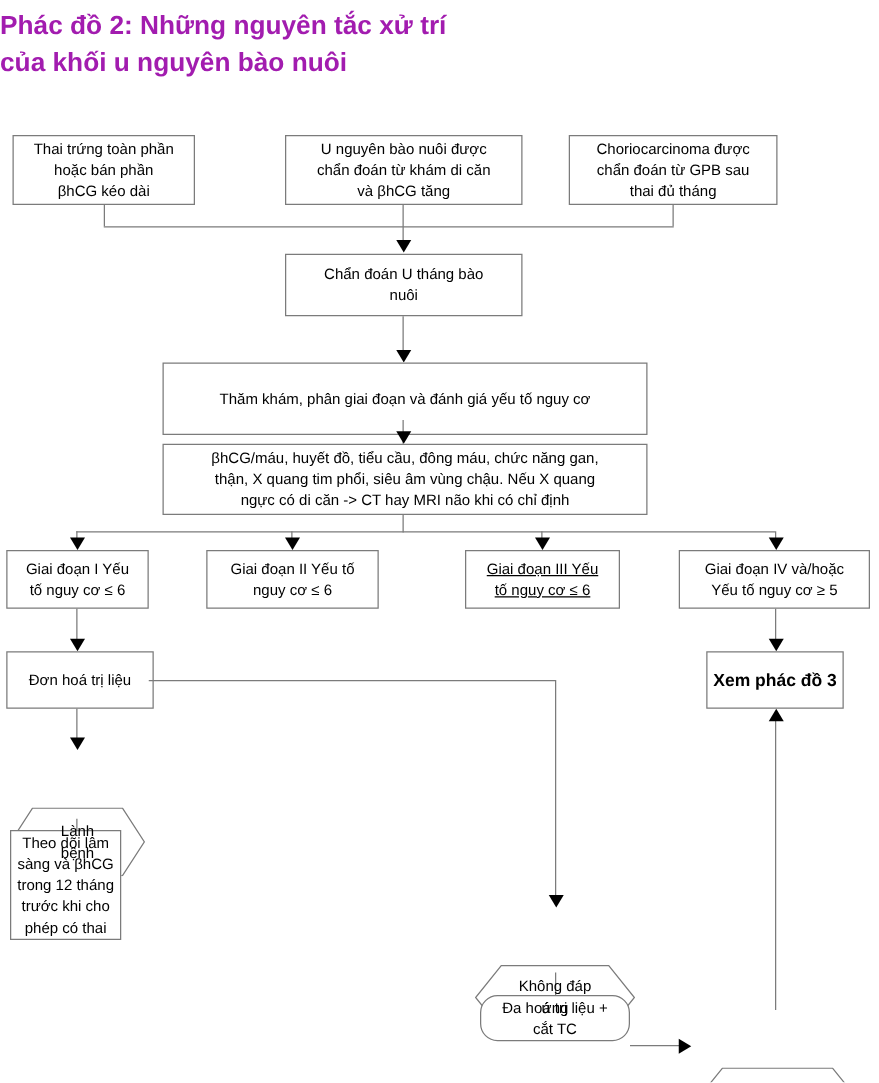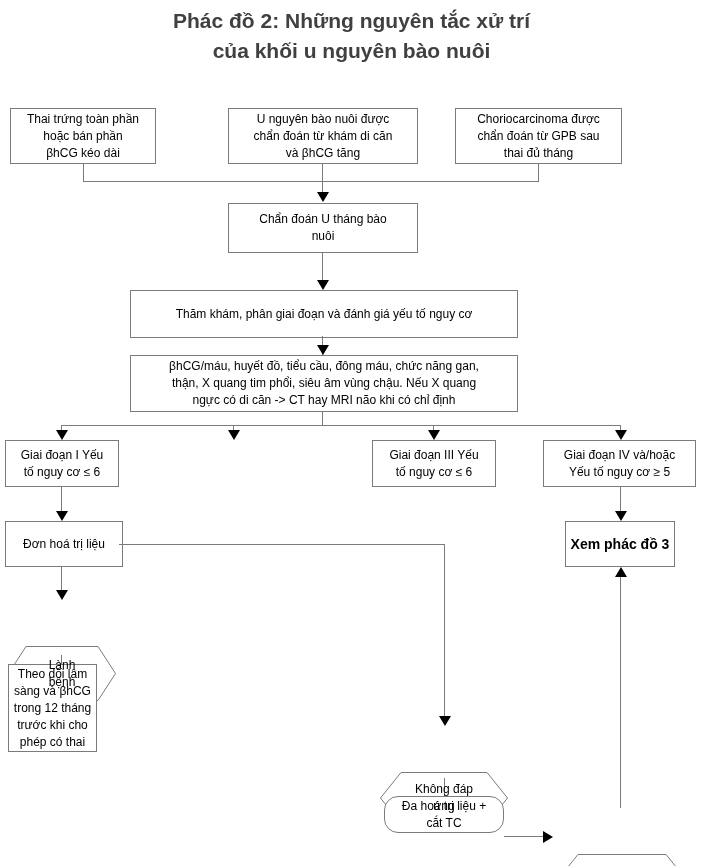--- a/index.html
+++ b/index.html
@@ -13,25 +13,24 @@
     height: 866px;
     background: #ffffff;
     font-family: "Liberation Sans", sans-serif;
     overflow: hidden;
   }
   #title {
     position: absolute;
     left: 0;
     top: 6px;
     width: 703px;
-    text-align: center;
     font-size: 21px;
     font-weight: bold;
     line-height: 30px;
-    color: #404040;
+    color: #a21caf;
     white-space: pre-line;
   }
   .node {
     position: absolute;
     box-sizing: border-box;
     display: flex;
     align-items: center;
     justify-content: center;
     text-align: center;
     color: #000000;
@@ -122,21 +121,21 @@
   <div class="arrow down" style="left:317px; top:192px;"></div>
 
   <div class="node box" style="left:228px; top:203px; width:190px; height:50px;">
     <span>Chẩn đoán U tháng bào
 nuôi</span>
   </div>
 
   <div class="edge v" style="left:322px; top:253px; height:33px;"></div>
   <div class="arrow down" style="left:317px; top:280px;"></div>
 
-  <div class="node box" style="left:130px; top:290px; width:388px; height:48px;text-align:right;">
+  <div class="node box" style="left:130px; top:290px; width:388px; height:58px;text-align:right;">
     <span>Thăm khám, phân giai đoạn và đánh giá yếu tố nguy cơ</span>
   </div>
 
   <div class="edge v" style="left:322px; top:336px; height:22px;"></div>
   <div class="arrow down" style="left:317px; top:345px;"></div>
 
   <div class="node box" style="left:130px; top:355px; width:388px; height:57px;align-items:center;">
     <span>βhCG/máu, huyết đồ, tiểu cầu, đông máu, chức năng gan,
 thận, X quang tim phổi, siêu âm vùng chậu. Nếu X quang
 ngực có di căn -&gt; CT hay MRI não khi có chỉ định</span>
@@ -151,22 +150,26 @@
   <div class="arrow down" style="left:56px; top:430px;"></div>
   <div class="arrow down" style="left:228px; top:430px;"></div>
   <div class="arrow down" style="left:428px; top:430px;"></div>
   <div class="arrow down" style="left:615px; top:430px;"></div>
 
   <div class="node box" style="left:5px; top:440px; width:114px; height:47px;">
     <span>Giai đoạn I Yếu
 tố nguy cơ ≤ 6</span>
   </div>
 
-
-  <div class="node box" style="left:372px; top:440px; width:124px; height:47px;">
+  <div class="node box" style="left:165px; top:440px; width:138px; height:47px;">
+    <span>Giai đoạn II Yếu tố
+nguy cơ ≤ 6</span>
+  </div>
+
+  <div class="node box" style="left:372px; top:440px; width:124px; height:47px;text-decoration:underline;">
     <span>Giai đoạn III Yếu
 tố nguy cơ ≤ 6</span>
   </div>
 
   <div class="node box" style="left:543px; top:440px; width:153px; height:47px;">
     <span>Giai đoạn IV và/hoặc
 Yếu tố nguy cơ ≥ 5</span>
   </div>
 
   <div class="edge v" style="left:61px; top:487px; height:32px;"></div>

